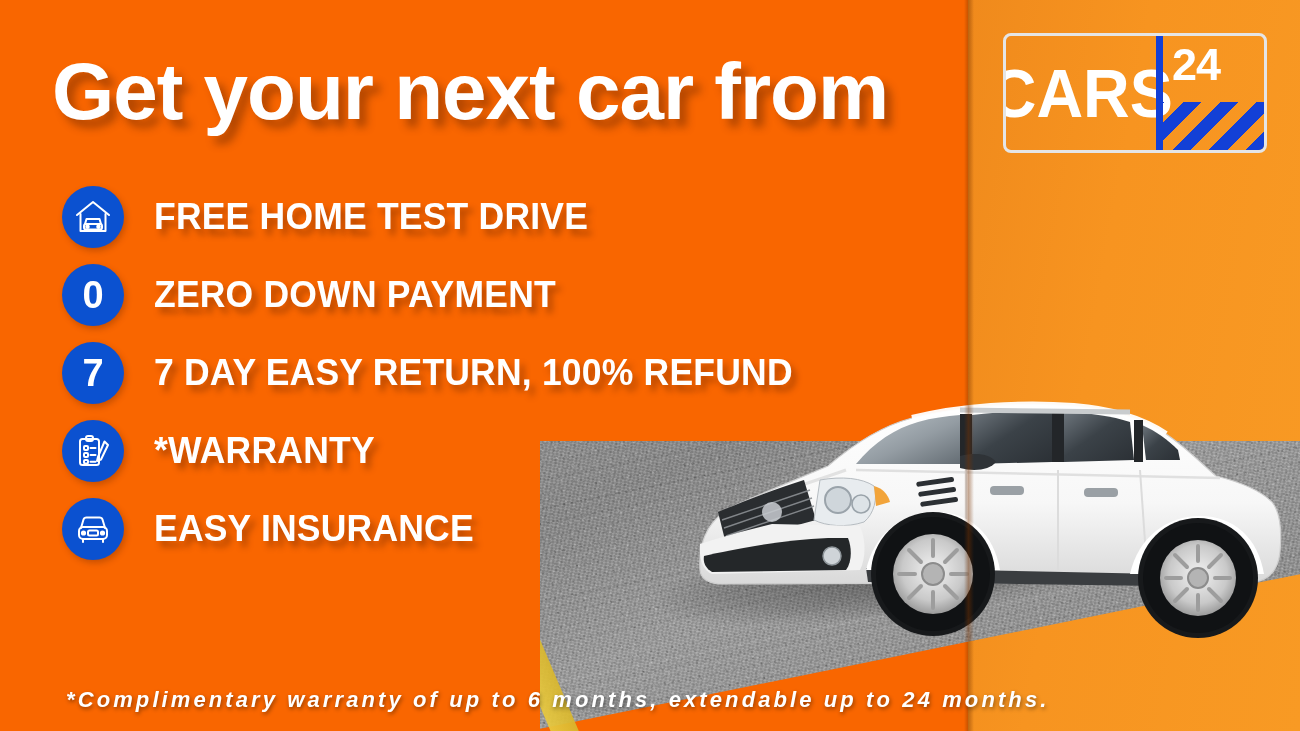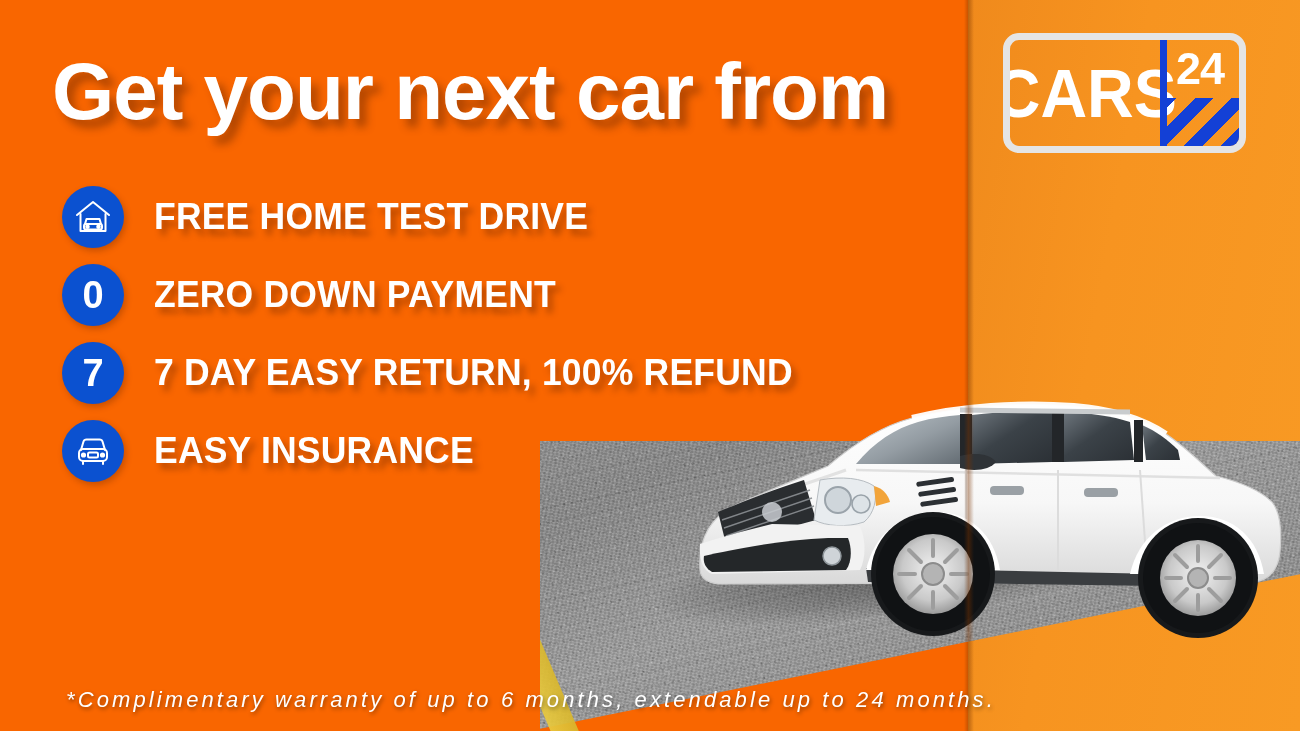--- a/index.html
+++ b/index.html
@@ -98,23 +98,23 @@
     letter-spacing: -1px;
     line-height: 1;
     white-space: nowrap;
     text-shadow: 7px 8px 9px rgba(92,30,0,0.45);
   }
 
   
   .logo {
     position: absolute;
     left: 1003px; top: 33px;
-    width: 243px; height: 120px;
-    border: 7px solid #e5e5e5;
-    border-radius: 16px;
+    width: 264px; height: 120px;
+    border: 3px solid #e5e5e5;
+    border-radius: 8px;
     box-sizing: border-box;
     overflow: hidden;
   }
   .logo-left {
     position: absolute;
     left: 0; top: 0;
     width: 150px; height: 100%;
     display: flex;
     align-items: center;
     justify-content: center;
@@ -200,21 +200,21 @@
     text-shadow: 5px 6px 7px rgba(92,30,0,0.42);
   }
 
   
   .footnote {
     position: absolute;
     left: 66px; bottom: 18px;
     color: #fff;
     font-size: 22px;
     font-style: italic;
-    font-weight: 400;
+    font-weight: 700;
     letter-spacing: 3.1px;
     white-space: nowrap;
     text-shadow: 1px 2px 4px rgba(0,0,0,0.45);
   }
 
   
   .car {
     position: absolute;
     left: 660px; top: 330px;
     width: 640px; height: 340px;
@@ -398,20 +398,36 @@
       <span class="feature-label">ZERO DOWN PAYMENT</span>
     </div>
 
     <div class="feature-row">
       <span class="feature-icon">
         <span class="feature-num">7</span>
       </span>
       <span class="feature-label">7 DAY EASY RETURN, 100% REFUND</span>
     </div>
 
+    <div class="feature-row">
+      <span class="feature-icon">
+        <svg width="38" height="38" viewBox="0 0 38 38" fill="none" stroke="#fff" stroke-width="2" stroke-linecap="round" stroke-linejoin="round">
+          <rect x="6" y="7" width="19" height="26" rx="2.5"></rect>
+          <rect x="12" y="4" width="7" height="5" rx="2"></rect>
+          <rect x="10" y="14" width="4" height="4" rx="1"></rect>
+          <path d="M16.5 16 L21.5 16"></path>
+          <rect x="10" y="21" width="4" height="4" rx="1"></rect>
+          <path d="M16.5 23 L21.5 23"></path>
+          <rect x="10" y="28" width="4" height="3.5" rx="1"></rect>
+          <path d="M16.5 29.7 L21.5 29.7"></path>
+          <path d="M30.5 9.5 L34 13 L27 27.5 L23 29 L24 24.8 Z"></path>
+        </svg>
+      </span>
+      <span class="feature-label">*WARRANTY</span>
+    </div>
 
     <div class="feature-row">
       <span class="feature-icon">
         <svg width="38" height="38" viewBox="0 0 38 38" fill="none" stroke="#fff" stroke-width="2" stroke-linecap="round" stroke-linejoin="round">
           <path d="M7 18 L9.5 9.5 C10 8 11 7.5 12.5 7.5 L25.5 7.5 C27 7.5 28 8 28.5 9.5 L31 18"></path>
           <rect x="5" y="17" width="28" height="12" rx="4"></rect>
           <rect x="14" y="20.5" width="10" height="5" rx="1.5"></rect>
           <circle cx="9.5" cy="23" r="1.6" fill="#fff"></circle>
           <circle cx="28.5" cy="23" r="1.6" fill="#fff"></circle>
           <path d="M9 29 L9 32"></path>

